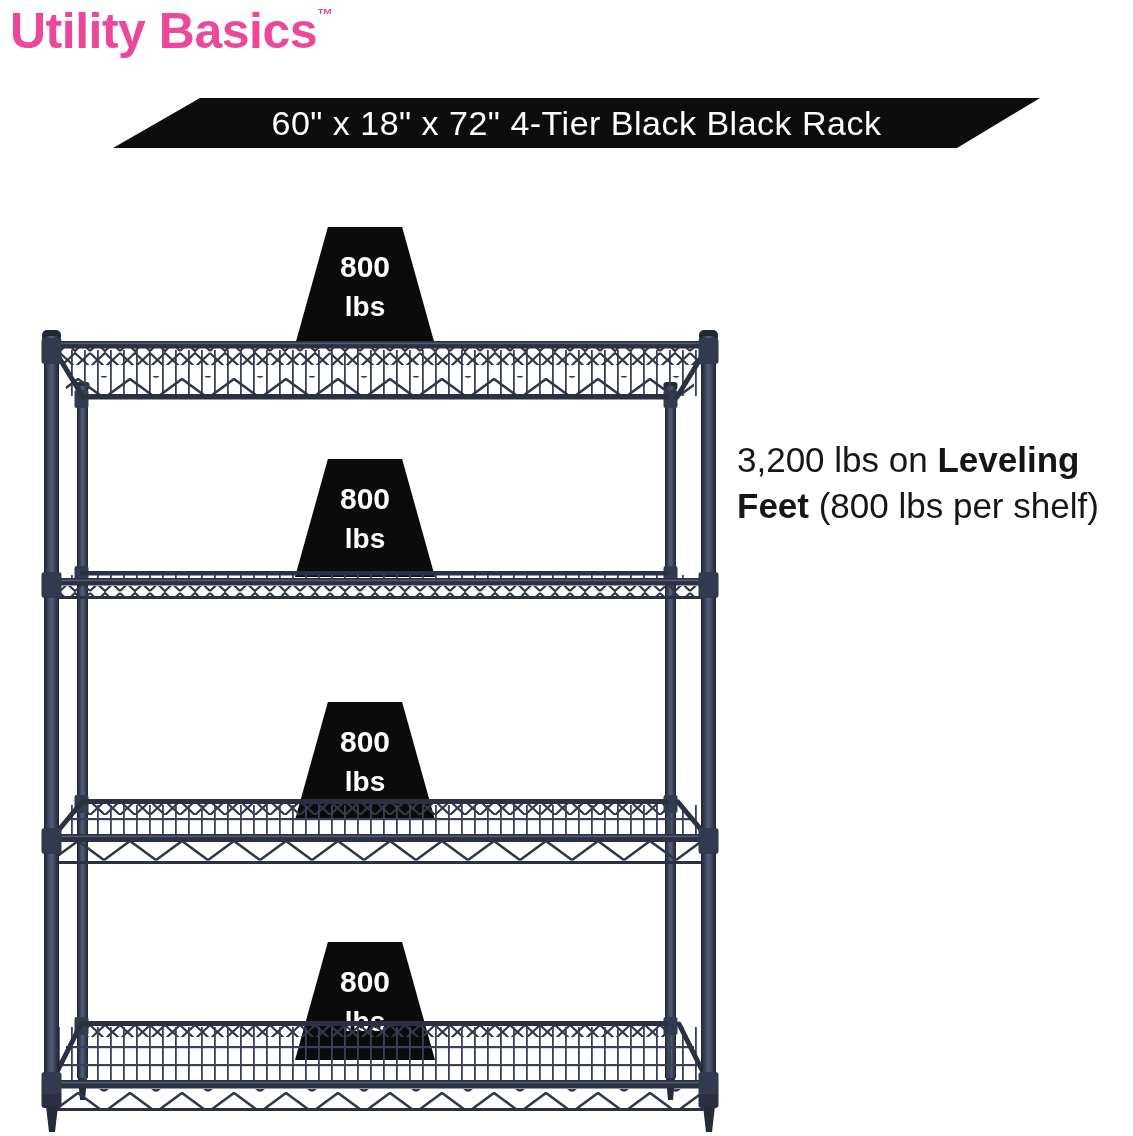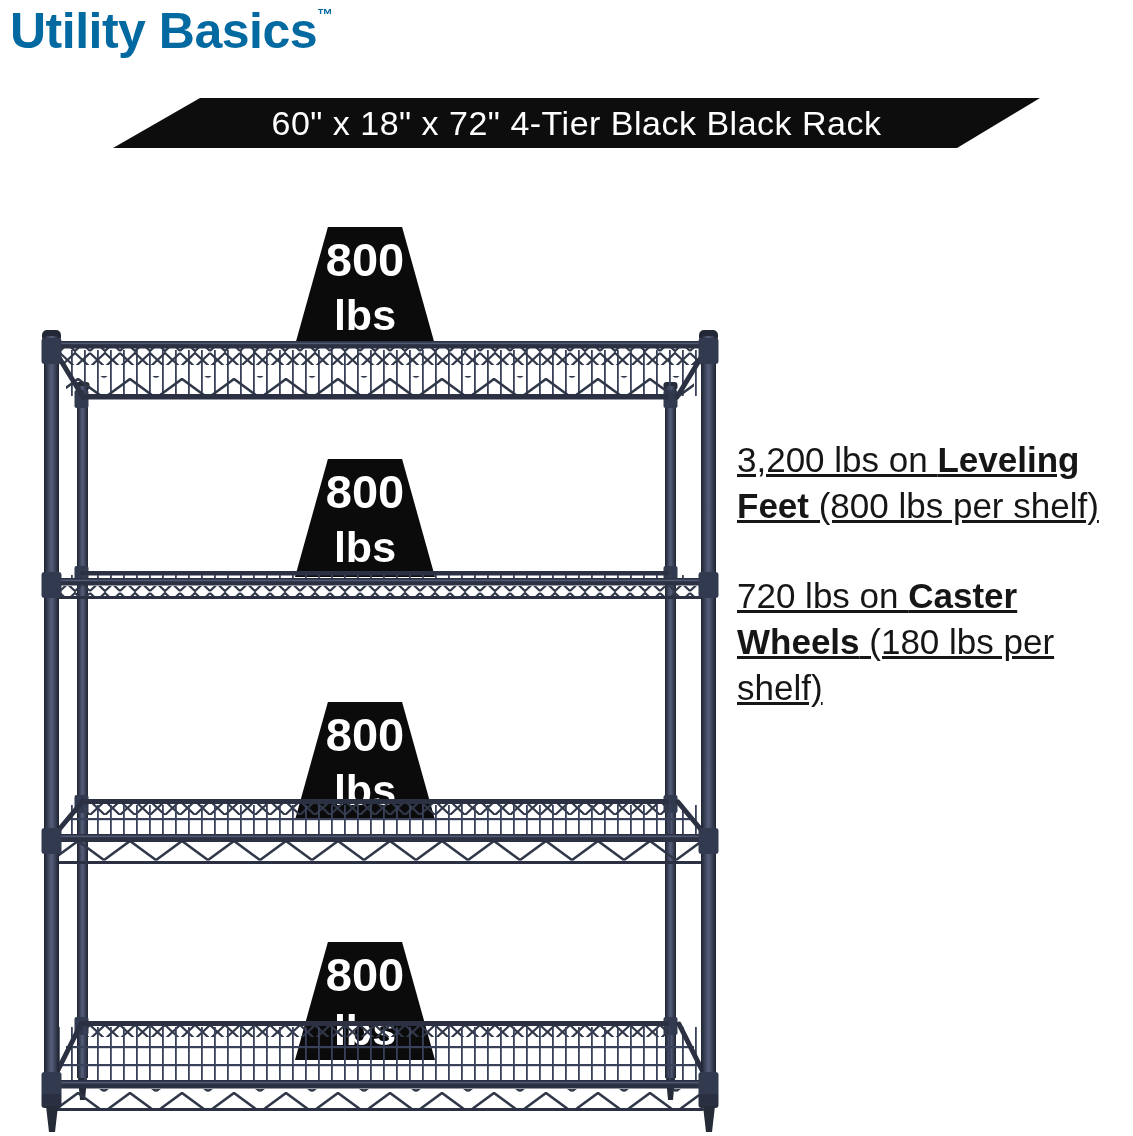--- a/index.html
+++ b/index.html
@@ -5,21 +5,21 @@
   html,body{margin:0;padding:0;}
   body{
     width:1133px;height:1136px;overflow:hidden;background:#ffffff;
     font-family:"Liberation Sans", sans-serif;position:relative;
   }
   .canvas{position:absolute;inset:0;background:#ffffff;}
 
   
   .logo{
     position:absolute;left:10px;top:2px;z-index:3;
-    font-size:50px;font-weight:600;color:#0369a1;letter-spacing:-0.5px;
+    font-size:50px;font-weight:600;color:#ec4899;letter-spacing:-0.5px;
     white-space:nowrap;
   }
   .logo sup{font-size:16px;font-weight:700;vertical-align:28px;letter-spacing:0;}
 
   
   .banner{
     position:absolute;left:113px;top:98px;width:927px;height:50px;z-index:3;
     background:#0d0d0d;
     clip-path:polygon(87px 0, 100% 0, 844px 100%, 0 100%);
   }
@@ -30,38 +30,38 @@
   .banner-text b{font-weight:400;}
 
   
   .badge{
     position:absolute;left:295px;width:140px;height:118px;z-index:1;
     background:#0b0b0b;
     clip-path:polygon(23.5% 0, 76.5% 0, 100% 100%, 0 100%);
     display:flex;flex-direction:column;align-items:center;justify-content:center;
     gap:11px;color:#ffffff;font-weight:700;
   }
-  .badge .val{font-size:47px;line-height:1;}
-  .badge .unit{font-size:43px;line-height:1;}
+  .badge .val{font-size:30px;line-height:1;}
+  .badge .unit{font-size:28px;line-height:1;}
   .badge.t1{top:227px;}
   .badge.t2{top:459px;}
   .badge.t3{top:702px;}
   .badge.t4{top:942px;}
 
   
   svg.rack{position:absolute;inset:0;z-index:2;pointer-events:none;}
 
   
   .specs{
     position:absolute;left:737px;top:437px;width:392px;z-index:3;
     color:#161616;font-size:35px;line-height:46px;
   }
   .specs p{margin:0;}
   .specs .heading{margin-bottom:24px;}
-  .specs .item{margin-bottom:44px;text-decoration:underline;}
+  .specs .item{margin-bottom:44px;}
   .specs b{font-weight:700;}
 </style>
 </head>
 <body>
 
 <div class="canvas">
 
   <div class="logo"><span>Utility Basics</span><sup>™</sup></div>
 
   <div class="banner">
@@ -188,16 +188,15 @@
       <rect x="698.5" y="572" width="20" height="26" rx="3" fill="#323a50"></rect>
       <rect x="698.5" y="828" width="20" height="26" rx="3" fill="#323a50"></rect>
       <rect x="698.5" y="1072" width="20" height="26" rx="3" fill="#323a50"></rect>
       <rect x="698.5" y="1094" width="20" height="14" rx="3" fill="#2a3042"></rect>
       <polygon points="703,1106 715,1106 712,1132 706,1132" fill="#262b38"></polygon>
     </g>
   </svg>
 
   <aside class="specs">
     <p class="item"><span>3,200 lbs on </span><b>Leveling Feet</b><span> (800 lbs per shelf)</span></p>
-    <p class="item"><span>720 lbs on </span><b>Caster Wheels</b><span> (180 lbs per shelf)</span></p>
   </aside>
 
 </div>
 
 </body></html>

